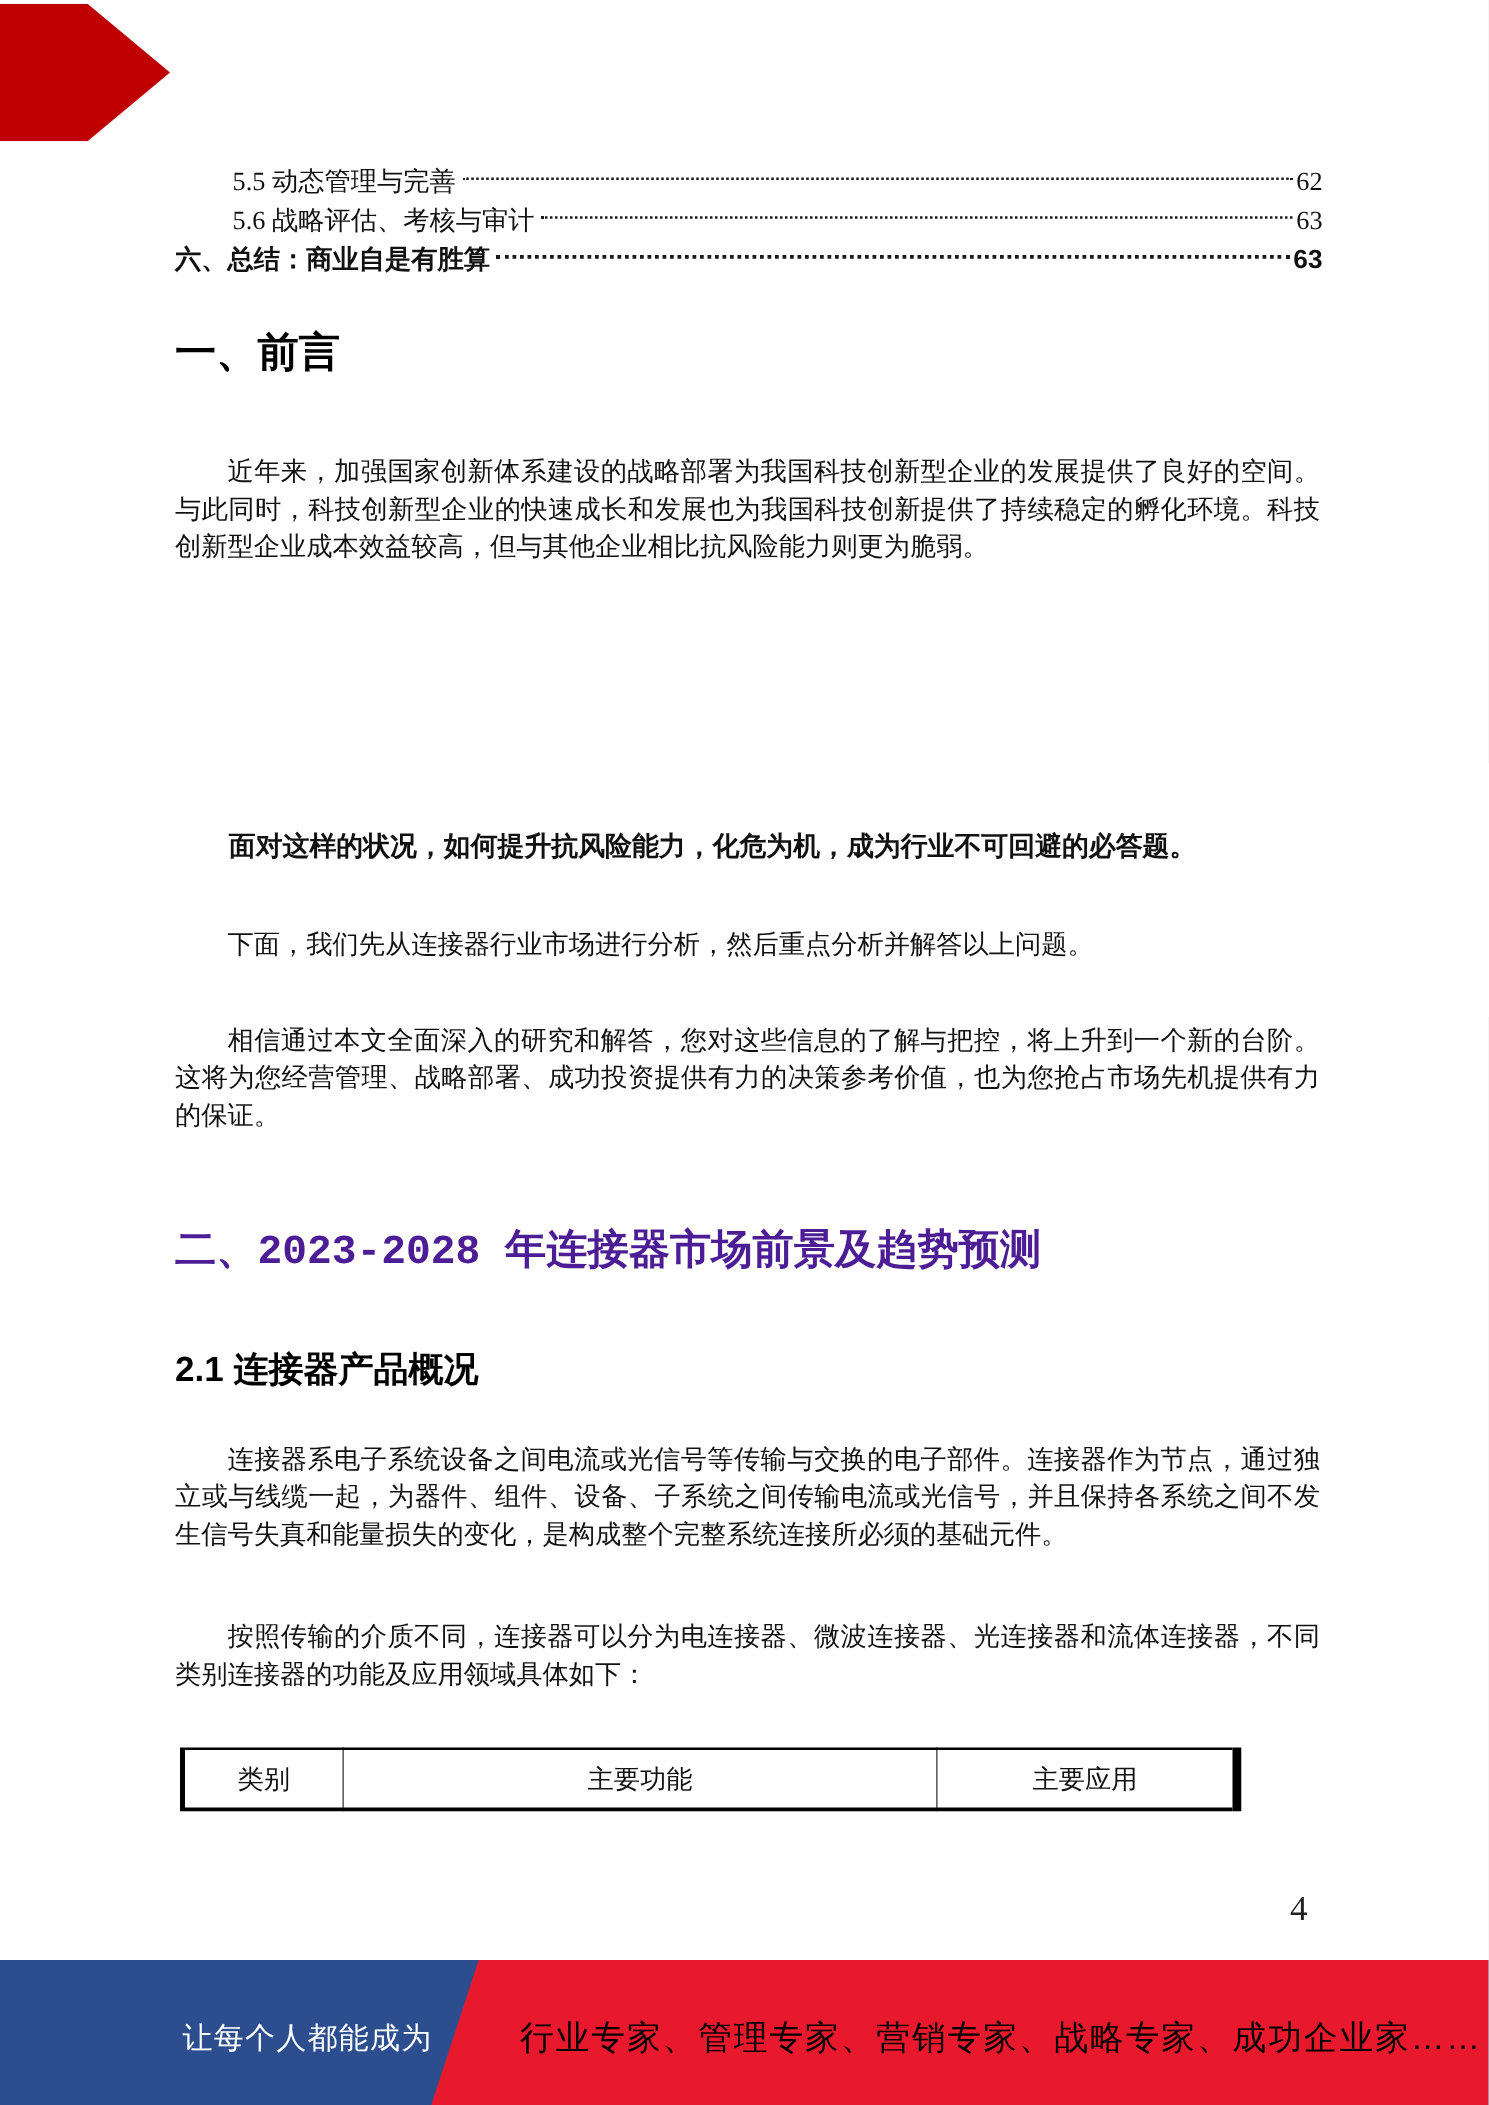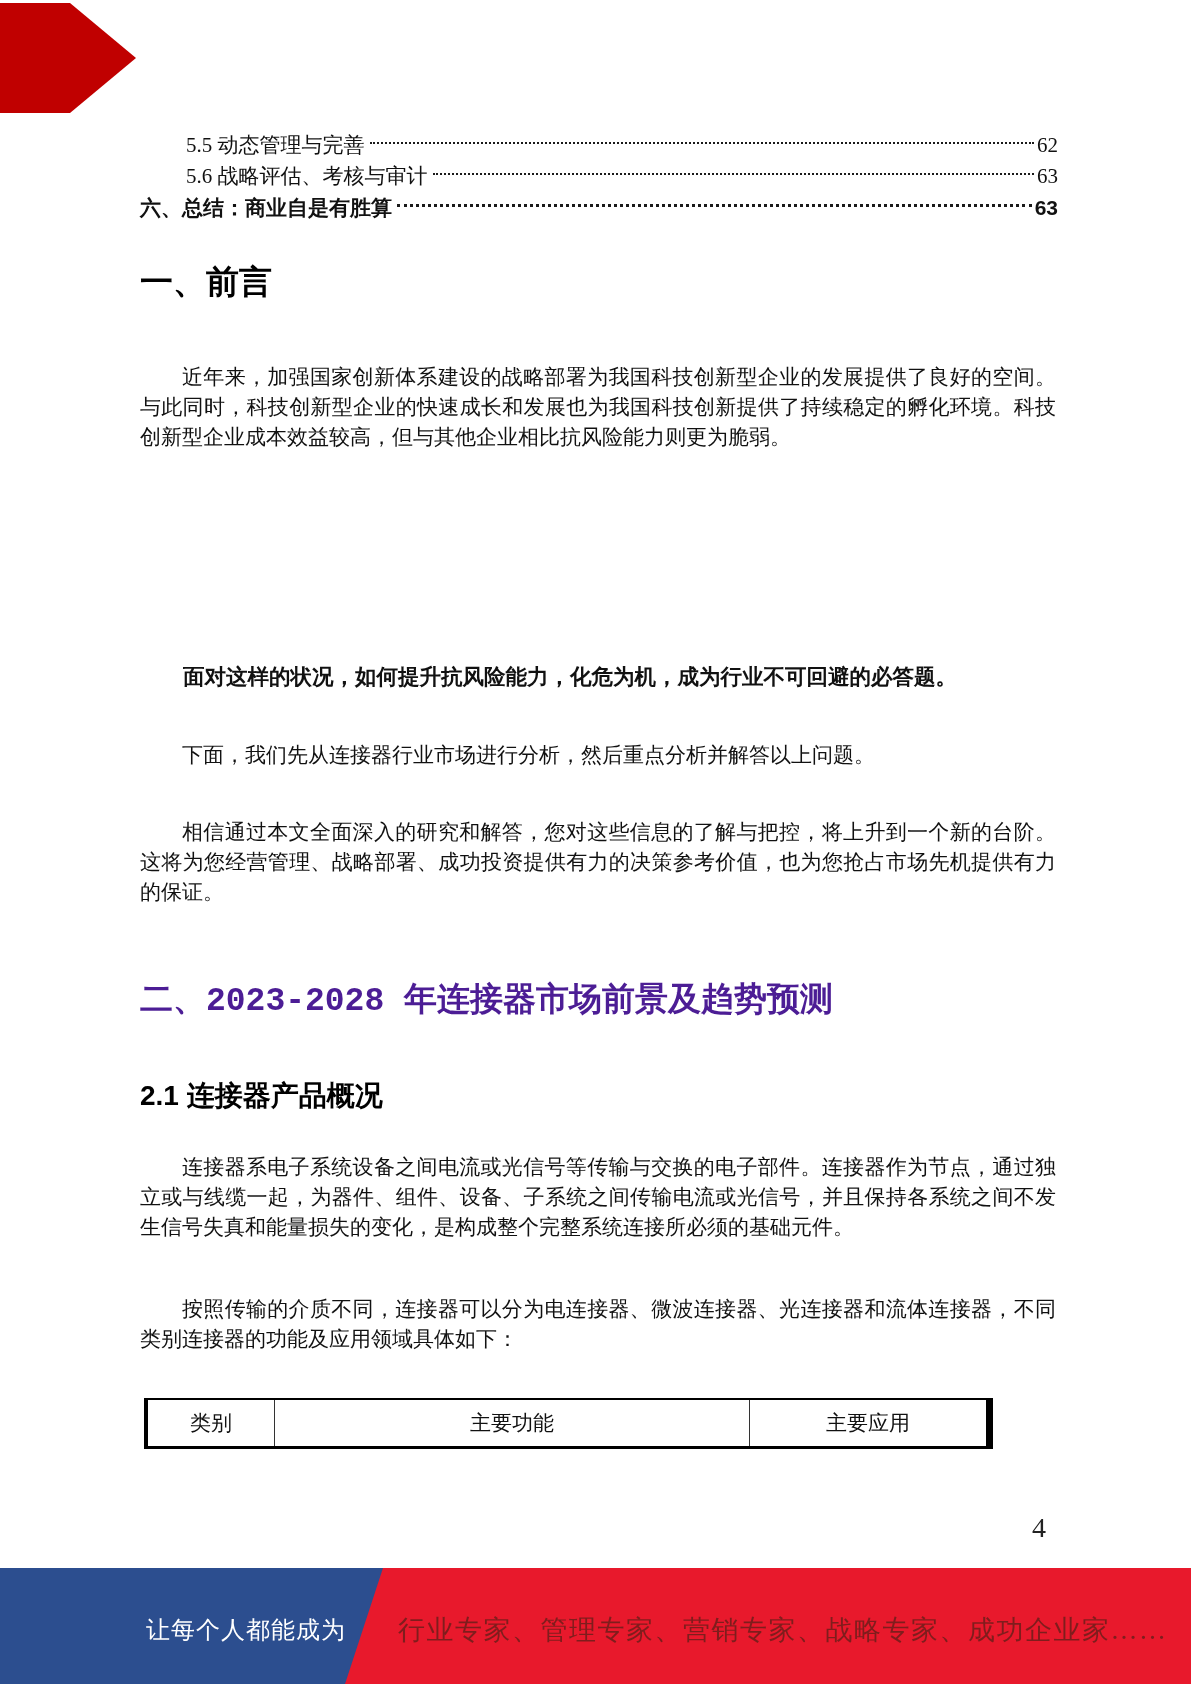--- a/index.html
+++ b/index.html
@@ -90,23 +90,23 @@
     position:absolute;left:0;top:0;width:1191px;height:116px;
     background:#e8192c;
     clip-path:polygon(383px 0,1191px 0,1191px 116px,345px 116px);
   }
   .footer-left{
     position:absolute;left:146px;top:1614px;
     font-family:"Liberation Sans","DejaVu Sans",sans-serif;
     font-size:24px;color:#ffffff;letter-spacing:1px;
   }
   .footer-right{
-    position:absolute;left:398px;top:1612px;
-    font-size:27px;color:#7f1d1d;letter-spacing:1.5px;
-    font-family:Liberation Serif, serif;
+    position:absolute;left:416px;top:1612px;
+    font-size:27px;color:#000000;letter-spacing:1.5px;
+    font-family:Liberation Sans, sans-serif;
   }
 </style>
 </head>
 <body>
 
 <div class="page">
 
   <svg class="banner-arrow" width="160" height="110" viewBox="0 0 160 110">
     <polygon points="0,0 86,0 152,55 86,110 0,110" fill="#ffffff"></polygon>
     <polygon points="0,0 70,0 136,55 70,110 0,110" fill="#c00000"></polygon>

